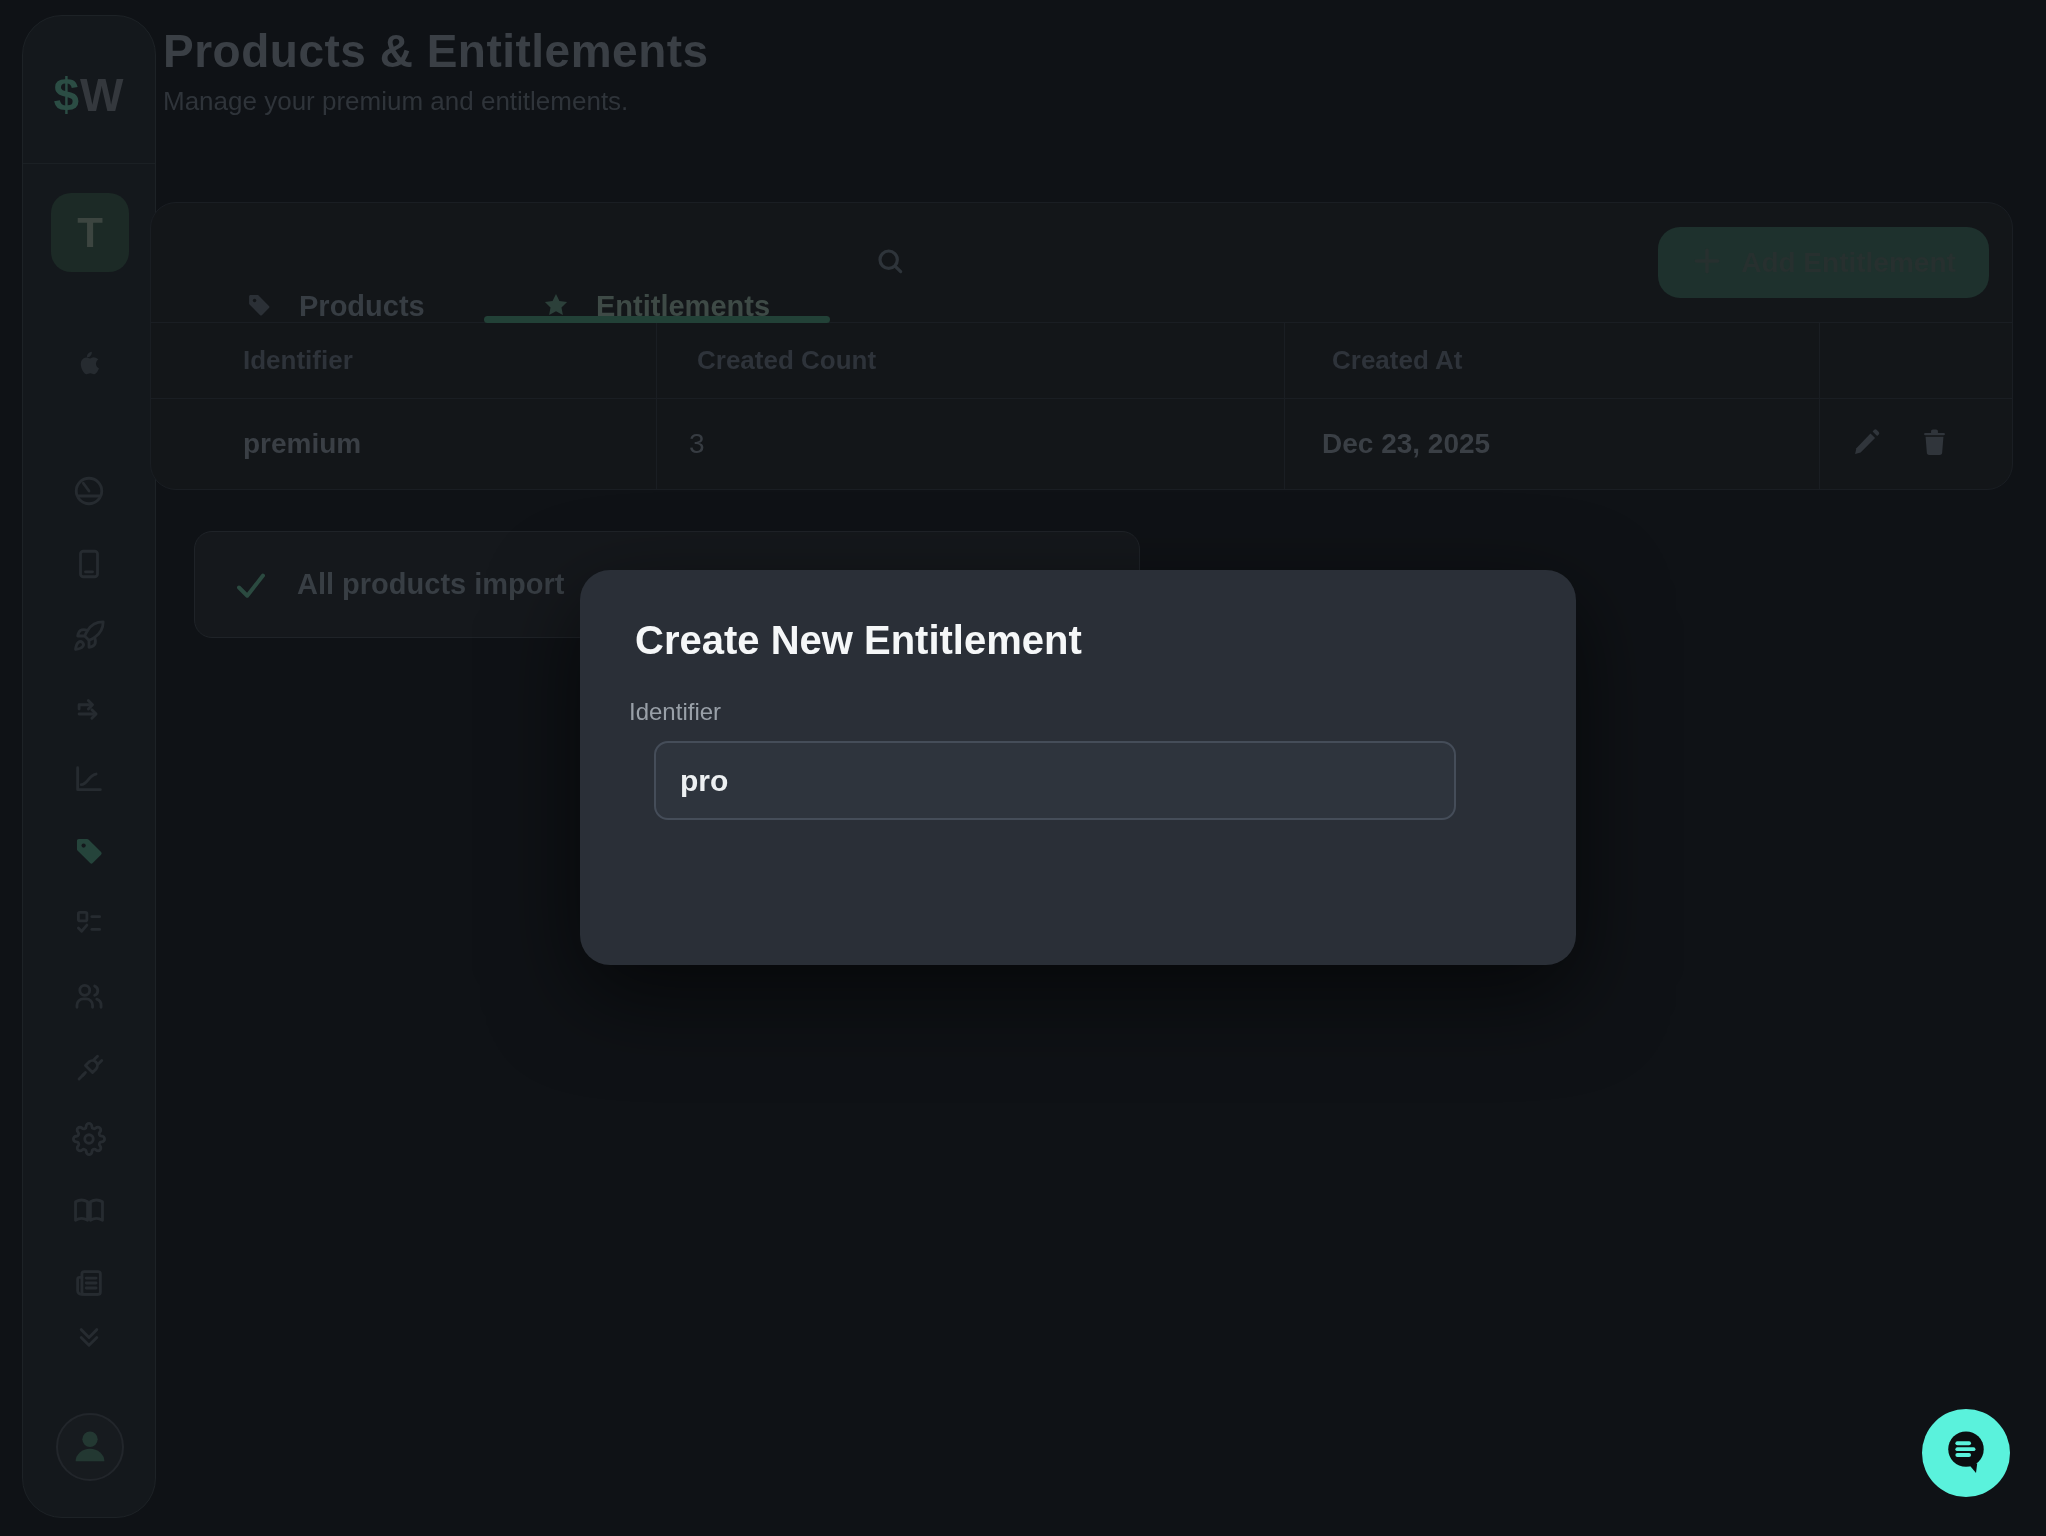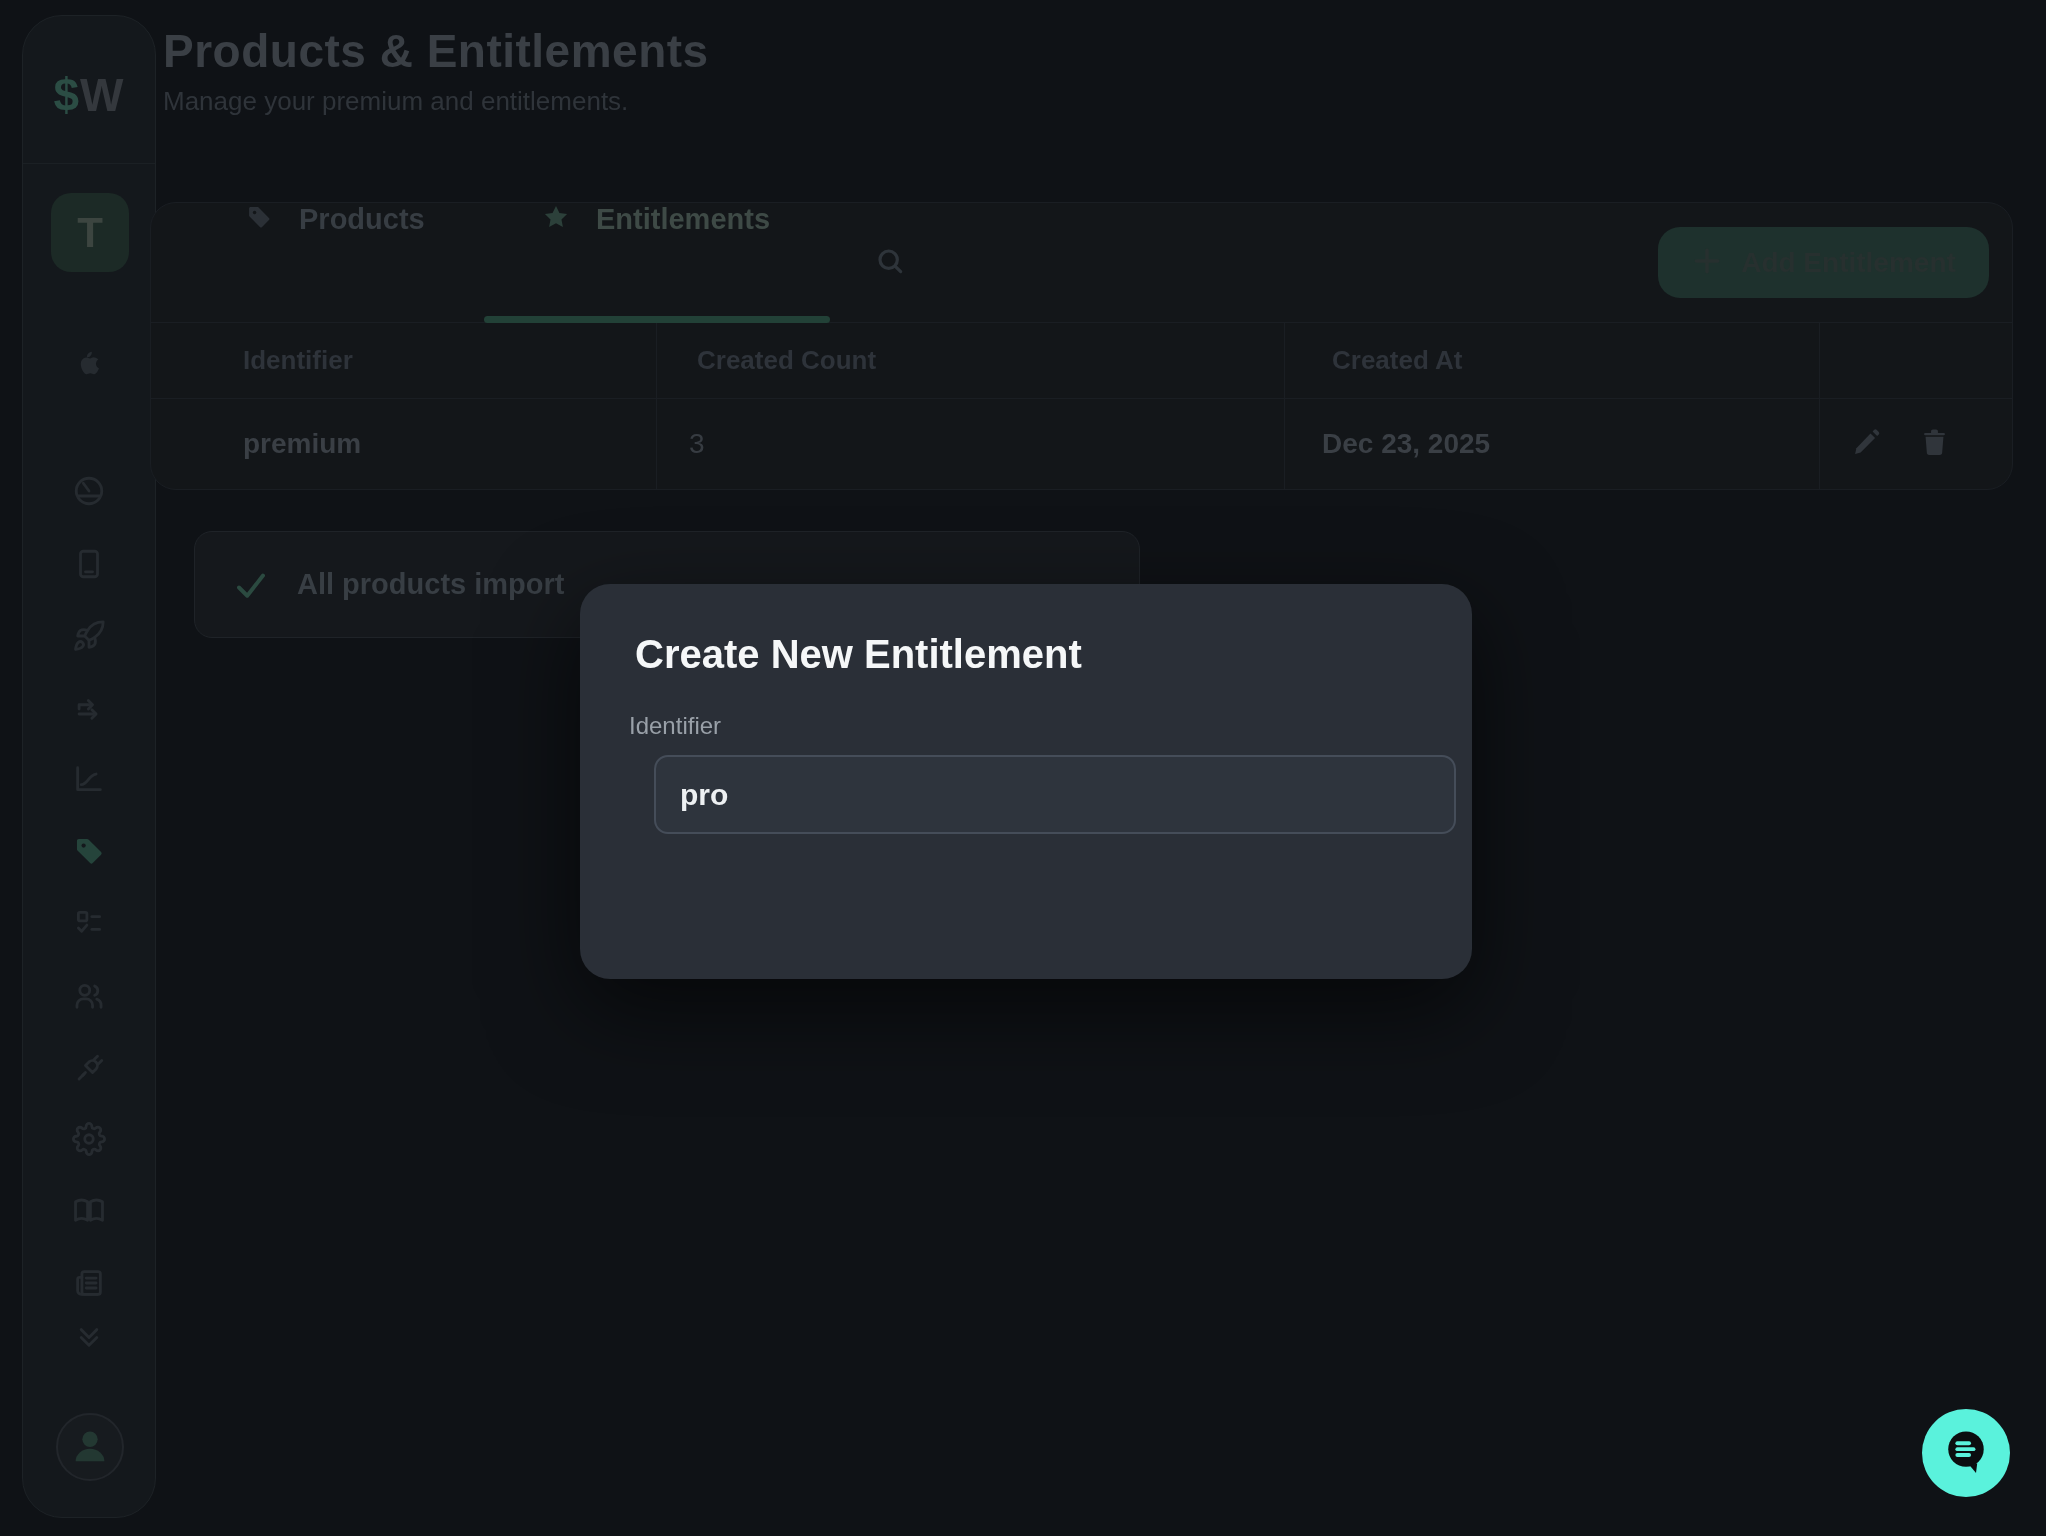--- a/index.html
+++ b/index.html
@@ -27,21 +27,21 @@
   .avatar svg { width:46px; height:46px; fill:#233832; }
 
   
   .page-title { position:absolute; left:163px; top:24px; font-size:46px; font-weight:700; color:#3a3f45; letter-spacing:.5px; }
   .page-subtitle { position:absolute; left:163px; top:86px; font-size:26px; color:#2f343a; }
 
   
   .card { position:absolute; left:150px; top:202px; width:1863px; height:288px;
     background:#131619; border:1px solid #1a1e23; border-radius:26px; }
   .tabs-row { position:absolute; left:0; top:0; width:100%; height:120px; border-bottom:1px solid #1a1e23; }
-  .tab { position:absolute; top:0; height:120px; display:flex; align-items:flex-start; gap:26px; cursor:default; }
+  .tab { position:absolute; top:0; height:120px; display:flex; align-items:flex-end; gap:26px; cursor:default; }
   .tab svg { width:28px; height:28px; }
   .tab-label { font-size:29px; font-weight:600; color:#373d43; }
   .tab.active .tab-label { color:#3e4a46; font-weight:700; }
   .tab-underline { position:absolute; left:333px; top:113px; width:346px; height:7px; background:#224137; border-radius:4px; }
   .search-box { position:absolute; left:723px; top:0; height:120px; display:flex; align-items:center; gap:22px; }
   .search-box svg { width:32px; height:32px; stroke:#2e343a; fill:none; stroke-width:2.4; stroke-linecap:round; }
   .search-input { background:transparent; border:none; outline:none; font-family:"Liberation Sans",sans-serif;
     font-size:30px; color:#4a5056; width:560px; }
   .search-input::placeholder { color:#323840; opacity:1; }
   .add-btn { position:absolute; left:1507px; top:24px; width:331px; height:71px; border-radius:22px;
@@ -60,21 +60,21 @@
 
   
   .toast { position:absolute; left:194px; top:531px; width:946px; height:107px;
     background:#15181c; border:1px solid #1f2328; border-radius:18px; }
   .toast svg { position:absolute; left:38px; top:36px; width:36px; height:36px; fill:none;
     stroke:#2b4a40; stroke-width:2.6; stroke-linecap:round; stroke-linejoin:round; }
   .toast-msg { position:absolute; left:102px; top:0; height:100%; display:flex; align-items:center;
     font-size:29px; font-weight:600; color:#383e44; white-space:nowrap; }
 
   
-  .modal { position:absolute; left:580px; top:584px; width:892px; height:395px;
+  .modal { position:absolute; left:580px; top:570px; width:996px; height:395px;
     background:#2a2f37; border-radius:30px; box-shadow:0 30px 90px rgba(0,0,0,.6); }
   .modal-title { position:absolute; left:55px; top:48px; font-size:40px; font-weight:700; color:#f5f7f8; }
   .modal-label { position:absolute; left:49px; top:128px; font-size:24px; color:#99a0a8; }
   .modal-input { position:absolute; left:45px; top:171px; width:802px; height:79px; border-radius:14px;
     background:#2e343d; border:2px solid #454d59; outline:none; padding:0 24px;
     font-family:"Liberation Sans",sans-serif; font-size:30px; font-weight:600; color:#edf0f2;margin-left:29px; }
   .modal-submit { position:absolute; left:45px; top:277px; width:802px; height:70px; border:none; border-radius:16px;
     background:#70f7e3; font-family:"Liberation Sans",sans-serif; font-size:29px; font-weight:700; color:#0d1216; cursor:pointer; }
 
   

